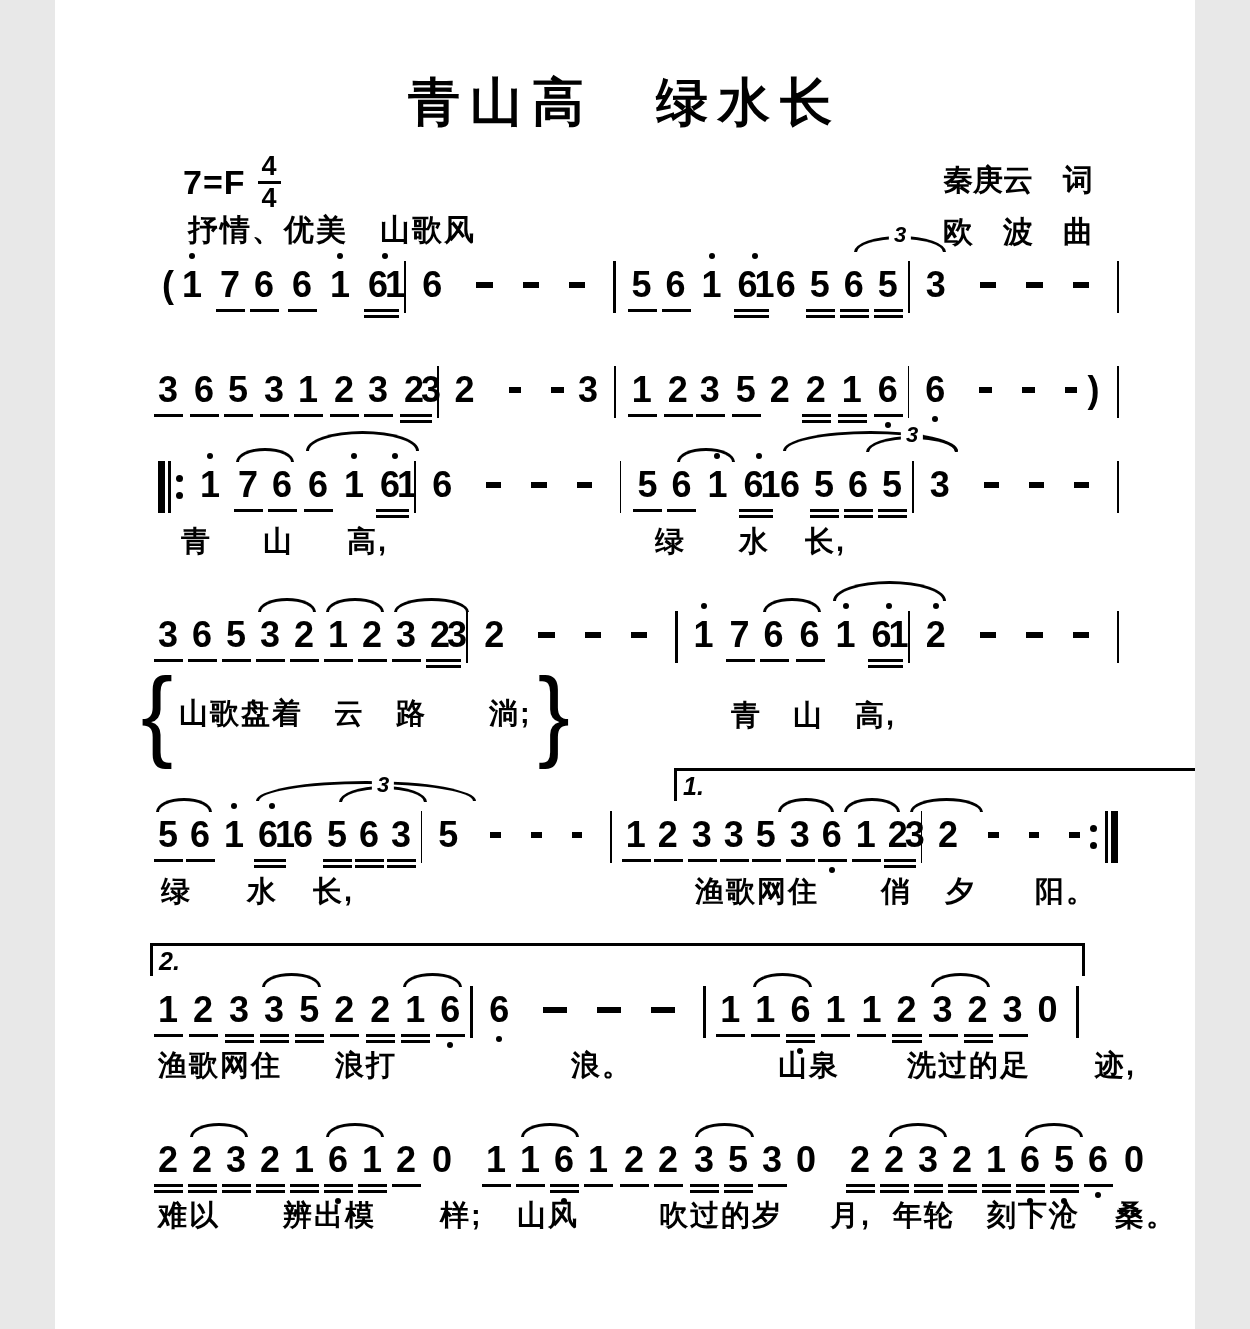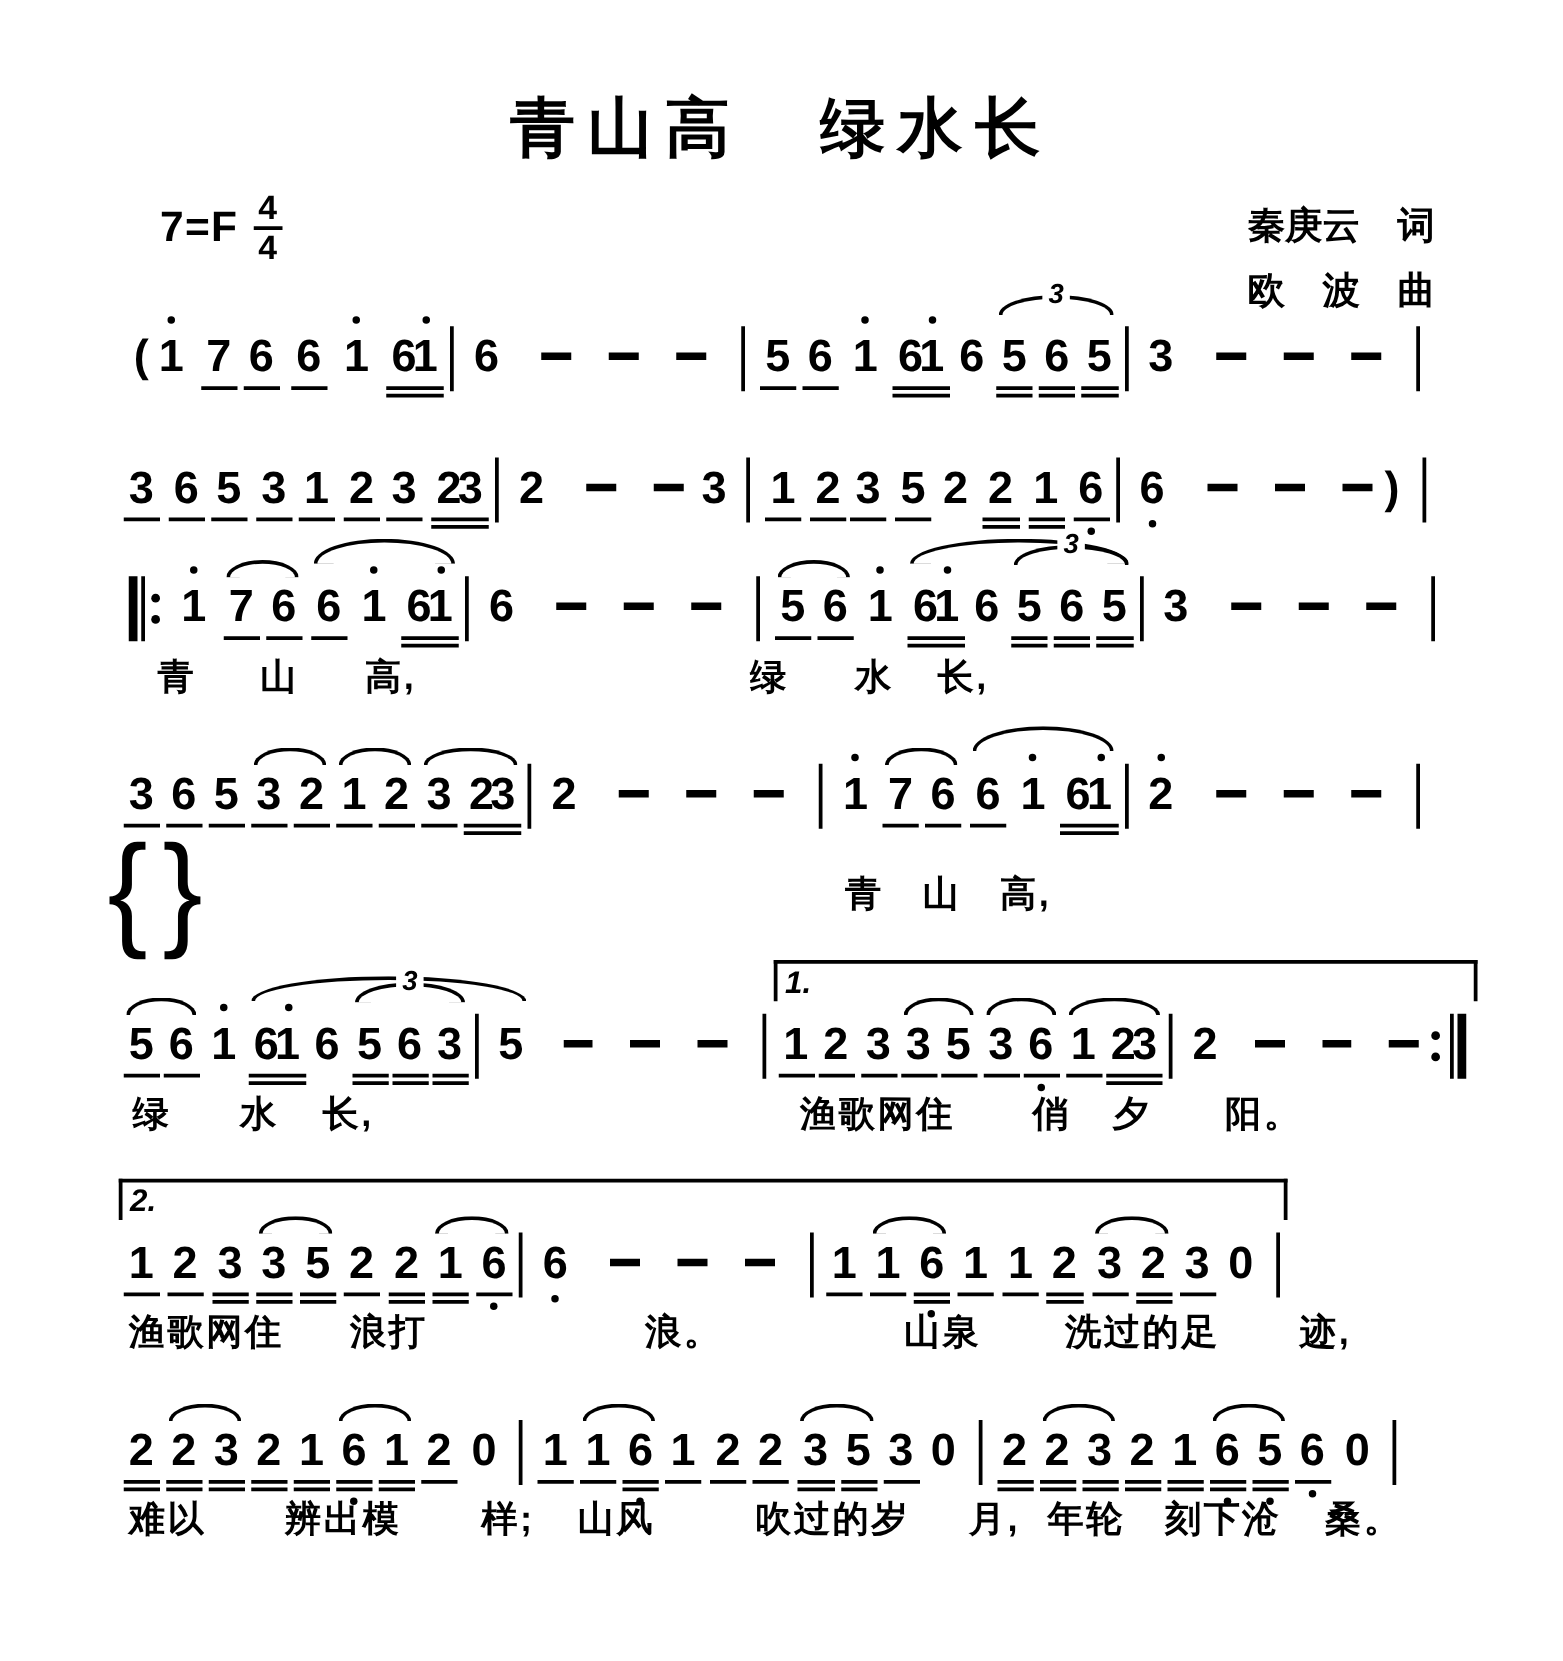--- a/index.html
+++ b/index.html
@@ -1,17 +1,17 @@
 <!DOCTYPE html>
 <html><head>
 <meta charset="utf-8">
 <style>
   html,body{margin:0;padding:0;background:#e8e8e8;}
   .sheet{
-    position:relative;width:1250px;height:1329px;background:#ffffff;
+    position:relative;width:1140px;height:1329px;background:#ffffff;
     margin:0 auto;overflow:hidden;
     font-family:"Liberation Sans","DejaVu Sans",sans-serif;color:#000;
   }
   .title{
     position:absolute;top:68px;left:0;width:100%;text-align:center;
     font-size:52px;font-weight:900;letter-spacing:10px;
   }
   .keyrow{position:absolute;top:152px;left:128px;display:flex;align-items:center;font-weight:bold;}
   .keytxt{font-size:34px;font-weight:900;letter-spacing:1px;}
   .frac{display:inline-flex;flex-direction:column;align-items:center;margin-left:12px;line-height:1;}
@@ -67,20 +67,21 @@
 
 <div class="sheet">
   <div class="title">青山高　绿水长</div>
   <div class="keyrow">
     <span class="keytxt">7=F</span>
     <span class="frac">
       <b class="num">4</b>
       <b class="den">4</b>
     </span>
   </div>
+  <div class="expr">抒情、优美　山歌风</div>
   <div class="credit c1">秦庚云　词</div>
   <div class="credit c2">欧　波　曲</div>
   <div id="music">
       <div class="mrow" style="top: 265px; --g: 14px;">
         <span class="tnote" style="margin-right: 4px;">(</span>
         <span class="tnote" style="margin-right: 18px;">1<i class="da"></i></span>
         <span class="tnote">7<i class="ul" style="bottom: -7px;"></i></span>
         <span class="tnote" style="margin-right: 18px;">6<i class="ul" style="bottom: -7px;"></i></span>
         <span class="tnote" style="margin-right: 18px;">6<i class="ul" style="bottom: -7px;"></i></span>
         <span class="tnote" style="margin-right: 18px;">1<i class="da"></i></span>
@@ -221,20 +222,21 @@
         <span class="tbar"></span>
         <i class="arc tie" style="left: 100px; width: 58px;"></i>
         <i class="arc tie" style="left: 168px; width: 58px;"></i>
         <i class="arc tie" style="left: 236px; width: 75px;"></i>
         <i class="arc tie" style="left: 605px; width: 58px;"></i>
         <i class="arc slur" style="left: 675px; width: 113px;"></i>
       </div>
       <div class="braceblk" style="left: 86px; top: 668px;">
         <span class="bchar">{</span>
         <span class="rows">
+          <span>山歌盘着　云　路　　淌;</span>
         </span>
         <span class="bchar">}</span>
       </div>
       <div class="lyr" style="top: 696px;">
         <span style="left: 676px;">青　山　高,</span>
       </div>
       <div class="mrow" style="top: 815px; --g: 12px;">
         <span class="tnote">5<i class="ul" style="bottom: -7px;"></i></span>
         <span class="tnote" style="margin-right: 14px;">6<i class="ul" style="bottom: -7px;"></i></span>
         <span class="tnote" style="margin-right: 14px;">1<i class="da"></i></span>

